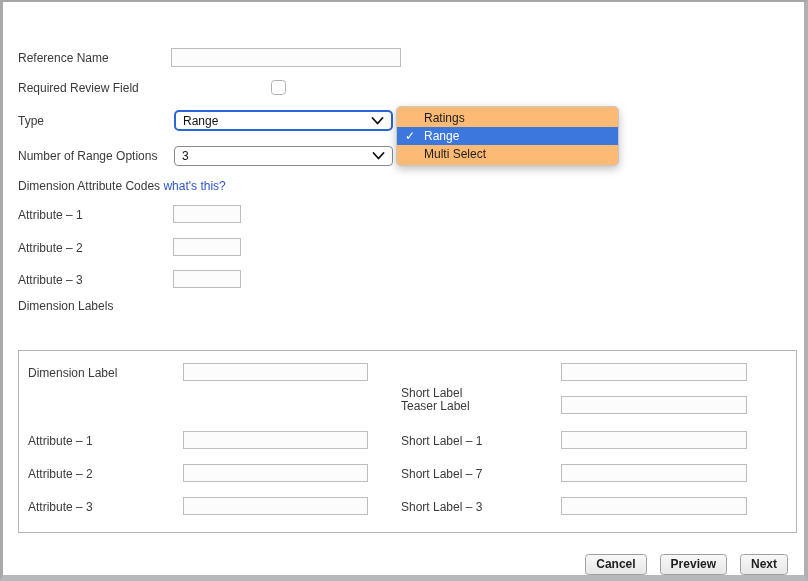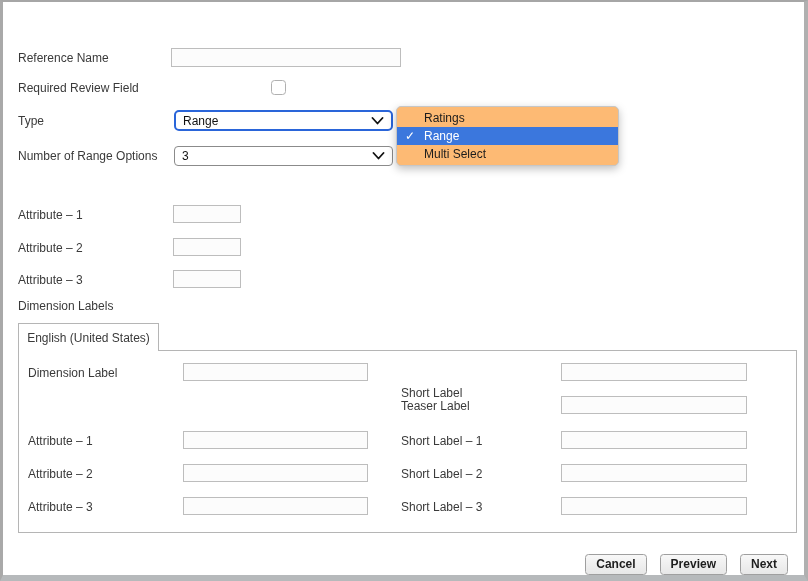--- a/index.html
+++ b/index.html
@@ -116,53 +116,54 @@
   </div>
 
   <div class="abs lbl" style="left:15px;top:147px;">Number of Range Options</div>
   <div class="abs select plain" style="left:171px;top:144px;">
     <span>3</span>
     <svg class="chev" width="13" height="8" viewBox="0 0 13 8">
       <polyline points="1.5,1 6.5,6.5 11.5,1" fill="none" stroke="#111" stroke-width="1.8" stroke-linecap="round" stroke-linejoin="round"></polyline>
     </svg>
   </div>
 
+  <div class="abs lbl" style="left:15px;top:177px;">
+    <span>Dimension Attribute Codes</span>
+    <span class="link">what's this?</span>
+  </div>
 
   <div class="abs lbl" style="left:15px;top:206px;">Attribute – 1</div>
   <input class="abs txt" style="left: 170px; top: 203px; width: 68px;" type="text" value="">
 
   <div class="abs lbl" style="left:15px;top:239px;">Attribute – 2</div>
   <input class="abs txt" style="left: 170px; top: 236px; width: 68px;" type="text" value="">
 
   <div class="abs lbl" style="left:15px;top:271px;">Attribute – 3</div>
   <input class="abs txt" style="left: 170px; top: 268px; width: 68px;" type="text" value="">
 
   <div class="abs lbl" style="left:15px;top:297px;">Dimension Labels</div>
 
-  <div class="abs tab">
-    <span>English (United States)</span>
-  </div>
   <div class="abs panel"></div>
 
   <div class="abs lbl" style="left:25px;top:364px;z-index:2;">Dimension Label</div>
   <input class="abs txt" style="left: 180px; top: 361px; width: 185px; z-index: 2;" type="text" value="">
   <div class="abs lbl" style="left:398px;top:364px;z-index:2;margin-top:20px;">Short Label</div>
   <input class="abs txt" style="left: 558px; top: 361px; width: 186px; z-index: 2;" type="text" value="">
 
   <div class="abs lbl" style="left:398px;top:397px;z-index:2;">Teaser Label</div>
   <input class="abs txt" style="left: 558px; top: 394px; width: 186px; z-index: 2;" type="text" value="">
 
   <div class="abs lbl" style="left:25px;top:432px;z-index:2;">Attribute – 1</div>
   <input class="abs txt" style="left: 180px; top: 429px; width: 185px; z-index: 2;" type="text" value="">
   <div class="abs lbl" style="left:398px;top:432px;z-index:2;">Short Label – 1</div>
   <input class="abs txt" style="left: 558px; top: 429px; width: 186px; z-index: 2;" type="text" value="">
 
   <div class="abs lbl" style="left:25px;top:465px;z-index:2;">Attribute – 2</div>
   <input class="abs txt" style="left: 180px; top: 462px; width: 185px; z-index: 2;" type="text" value="">
-  <div class="abs lbl" style="left:398px;top:465px;z-index:2;">Short Label – 2</div>
+  <div class="abs lbl" style="left:398px;top:465px;z-index:2;">Short Label – 7</div>
   <input class="abs txt" style="left: 558px; top: 462px; width: 186px; z-index: 2;" type="text" value="">
 
   <div class="abs lbl" style="left:25px;top:498px;z-index:2;">Attribute – 3</div>
   <input class="abs txt" style="left: 180px; top: 495px; width: 185px; z-index: 2;" type="text" value="">
   <div class="abs lbl" style="left:398px;top:498px;z-index:2;">Short Label – 3</div>
   <input class="abs txt" style="left: 558px; top: 495px; width: 186px; z-index: 2;" type="text" value="">
 
   <div class="abs footer">
     <button class="btn">Cancel</button>
     <button class="btn">Preview</button>

